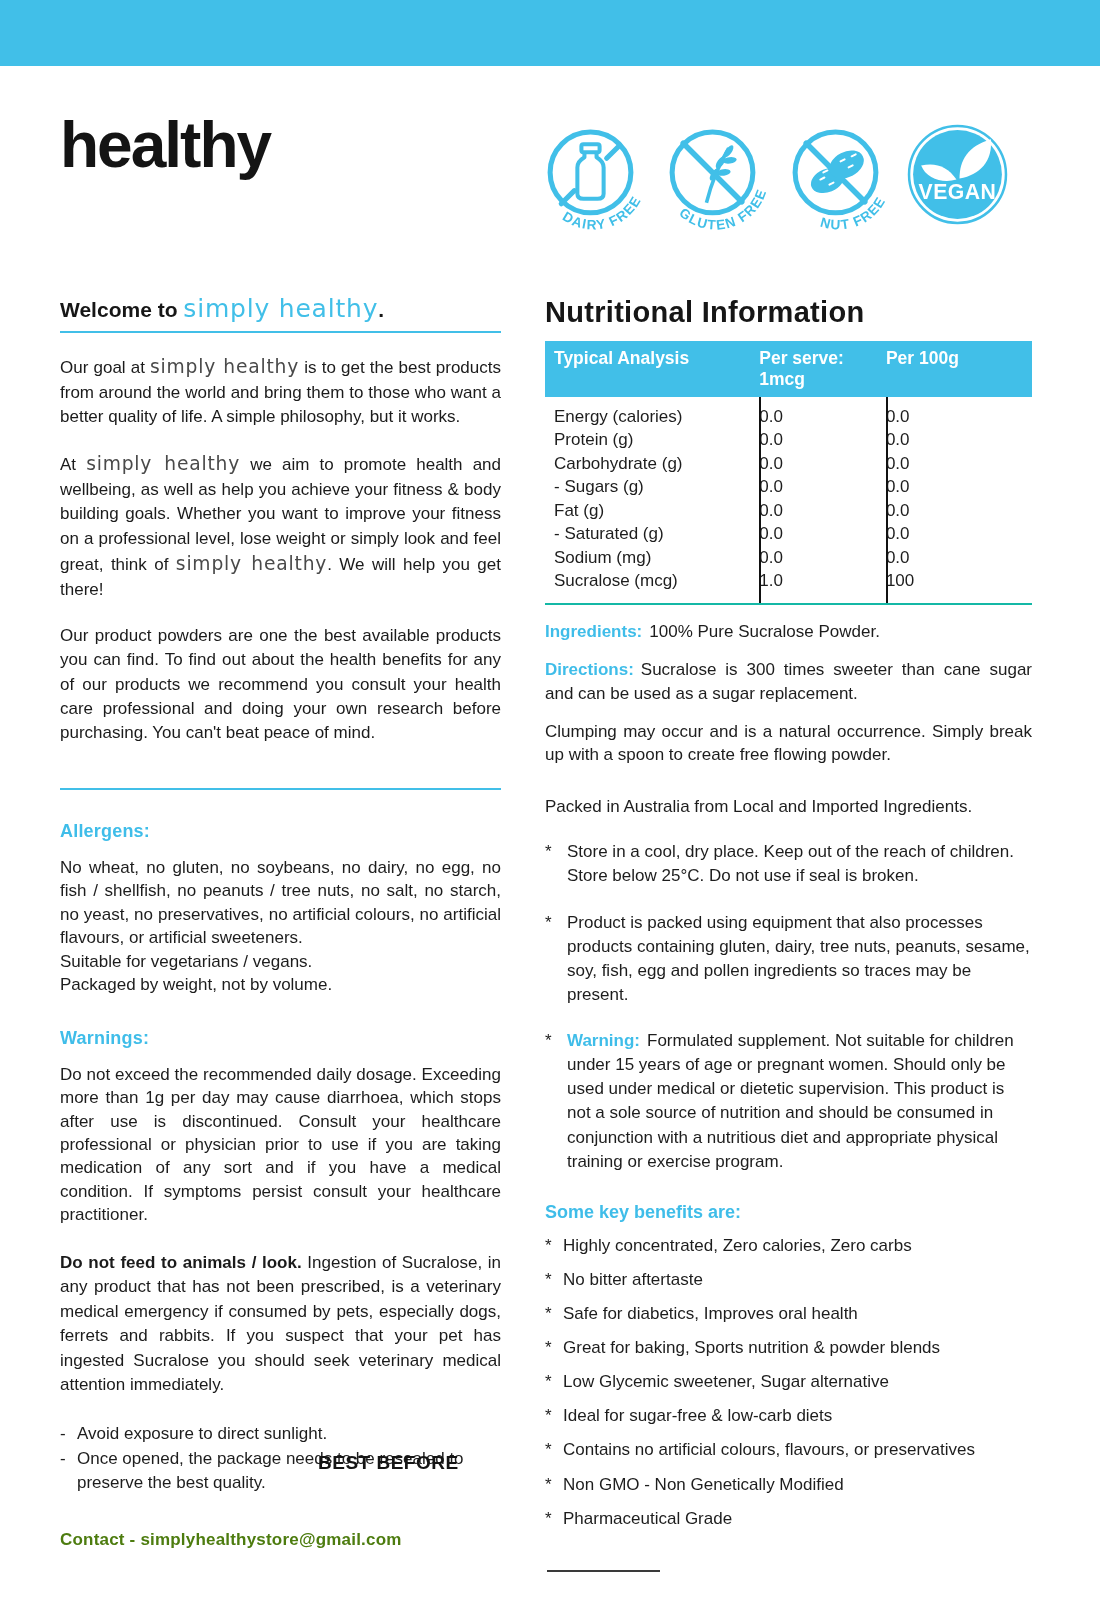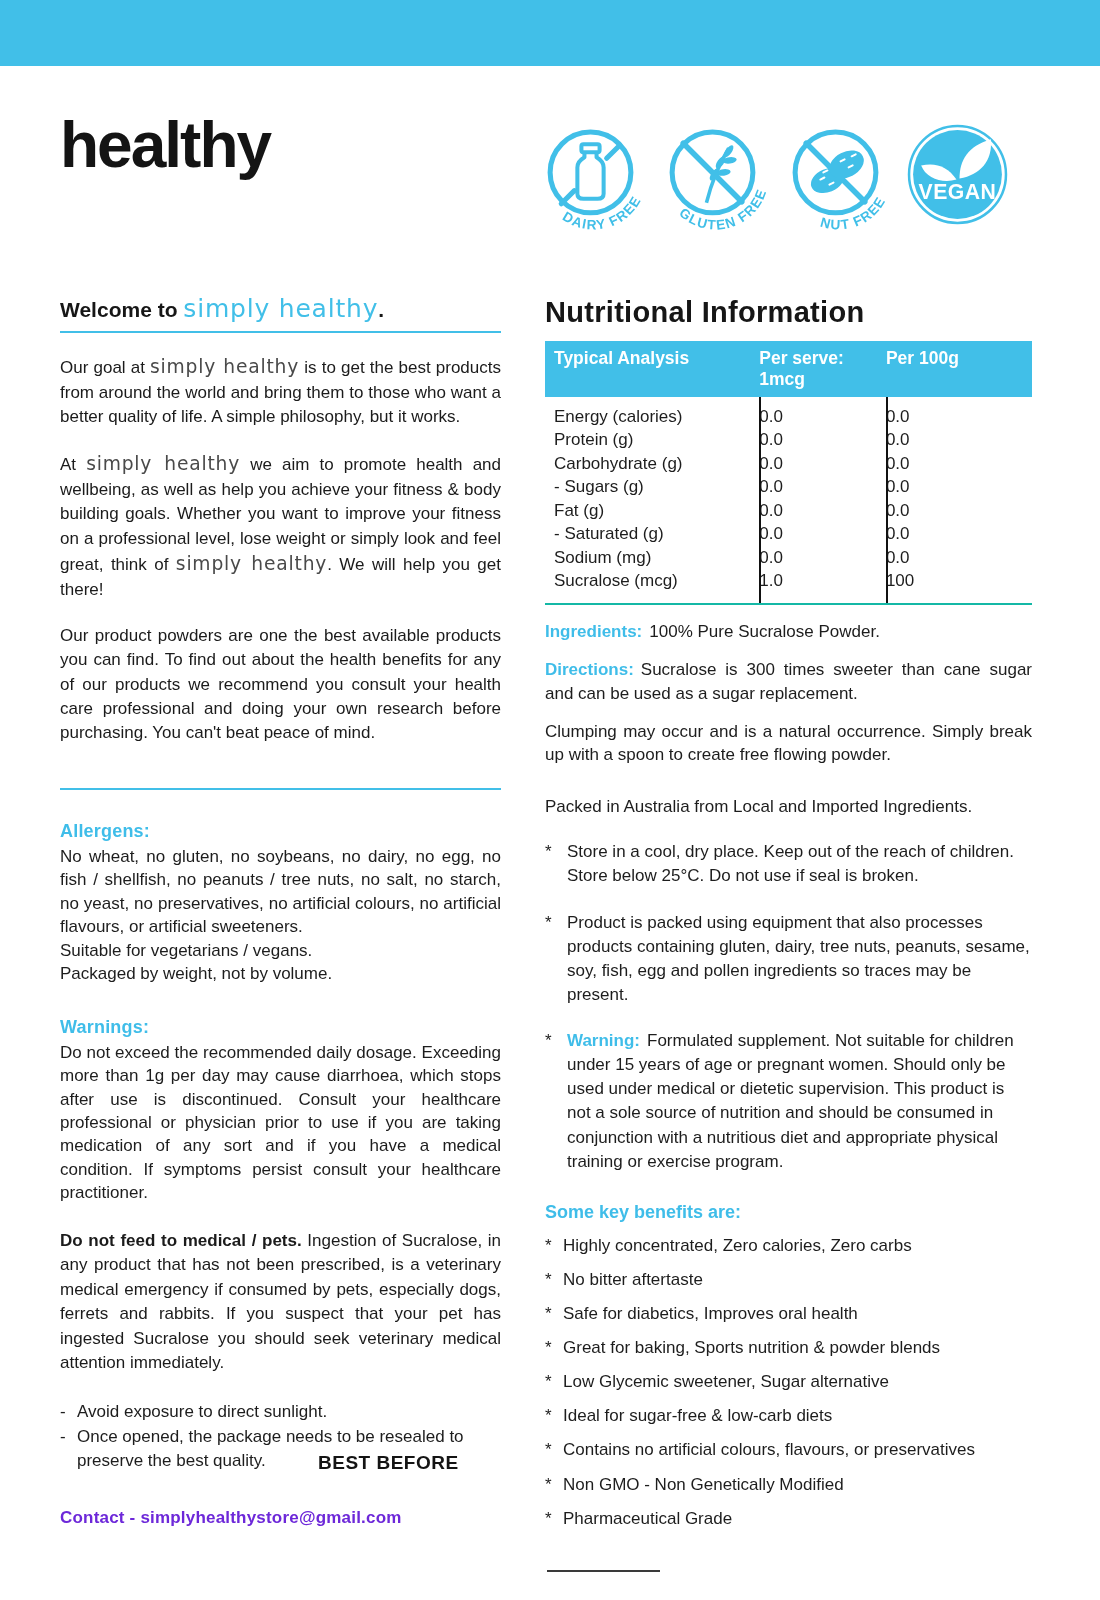--- a/index.html
+++ b/index.html
@@ -26,27 +26,27 @@
 
   .welcome{font-size:21px;font-weight:700;color:#161616;border-bottom:2px solid #41bfe8;
            padding-bottom:8px;}
   .brand-inline{font-family:"DejaVu Sans",sans-serif;font-weight:400;color:#4a4a4a;
                 letter-spacing:0.8px;font-size:1.1em;}
   .welcome .brand-inline{color:#41bfe8;font-size:25px;}
 
   .para{font-size:17px;line-height:1.44;text-align:justify;margin-top:21px;color:#1b1b1b;}
   .divider{border-top:2px solid #41bfe8;margin-top:42px;}
   .sect-title{color:#3fbde9;font-size:18px;font-weight:700;margin-top:31px;letter-spacing:0.2px;}
-  .sect-body{font-size:17px;line-height:1.38;text-align:justify;margin-top:3px;}
+  .sect-body{font-size:17px;line-height:1.38;text-align:justify;margin-top:14px;}
   .plainline{font-size:17px;line-height:1.38;}
   .bold-lead{font-weight:700;}
   .tips{margin-top:24px;}
   .tip{display:flex;font-size:17px;line-height:1.38;margin-top:2px;}
   .tip .marker{width:17px;flex:none;}
-  .contact{color:#6d28d9;font-size:17px;font-weight:700;margin-top:36px;letter-spacing:0.2px;}
+  .contact{color:#4d7c0f;font-size:17px;font-weight:700;margin-top:36px;letter-spacing:0.2px;}
   .best-before{position:absolute;left:318px;top:1452px;font-size:19px;font-weight:700;
                letter-spacing:0.5px;color:#141414;}
 
   
   .nut-title{font-size:29px;font-weight:700;color:#161616;letter-spacing:0.3px;}
   .nut-table{margin-top:12px;}
   .nut-head{display:grid;grid-template-columns:44% 26% 30%;background:#41bfe8;color:#fff;
             font-size:17.5px;font-weight:700;padding:7px 0 7px 0;}
   .nut-head .c0{padding-left:9px;}
   .nut-head .c1,.nut-head .c2{text-align:left;}
@@ -156,21 +156,21 @@
     <div class="sect-body">
       <span>No wheat, no gluten, no soybeans, no dairy, no egg, no fish / shellfish, no peanuts / tree nuts, no salt, no starch, no yeast, no preservatives, no artificial colours, no artificial flavours, or artificial sweeteners.</span>
       <div class="plainline">Suitable for vegetarians / vegans.</div>
       <div class="plainline">Packaged by weight, not by volume.</div>
     </div>
 
     <div class="sect-title">Warnings:</div>
     <div class="sect-body">Do not exceed the recommended daily dosage. Exceeding more than 1g per day may cause diarrhoea, which stops after use is discontinued. Consult your healthcare professional or physician prior to use if you are taking medication of any sort and if you have a medical condition.  If symptoms persist consult your healthcare practitioner.</div>
 
     <div class="para" style="margin-top:24px">
-      <span class="bold-lead">Do not feed to medical / pets.</span><span>  Ingestion of Sucralose, in any product that has not been prescribed, is a veterinary medical emergency if consumed by pets, especially dogs, ferrets and rabbits.  If you suspect that your pet has ingested Sucralose you should seek veterinary medical attention immediately.</span>
+      <span class="bold-lead">Do not feed to animals / look.</span><span>  Ingestion of Sucralose, in any product that has not been prescribed, is a veterinary medical emergency if consumed by pets, especially dogs, ferrets and rabbits.  If you suspect that your pet has ingested Sucralose you should seek veterinary medical attention immediately.</span>
     </div>
 
     <div class="tips">
       <div class="tip">
         <span class="marker">-</span>
         <span>Avoid exposure to direct sunlight.</span>
       </div>
       <div class="tip">
         <span class="marker">-</span>
         <span>Once opened, the package needs to be resealed to preserve the best quality.</span>

